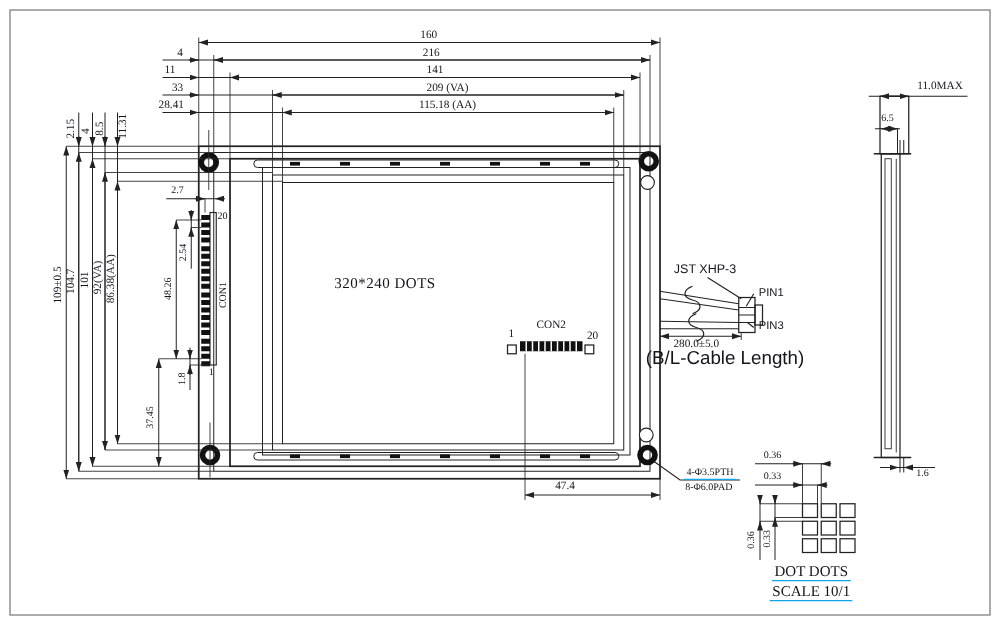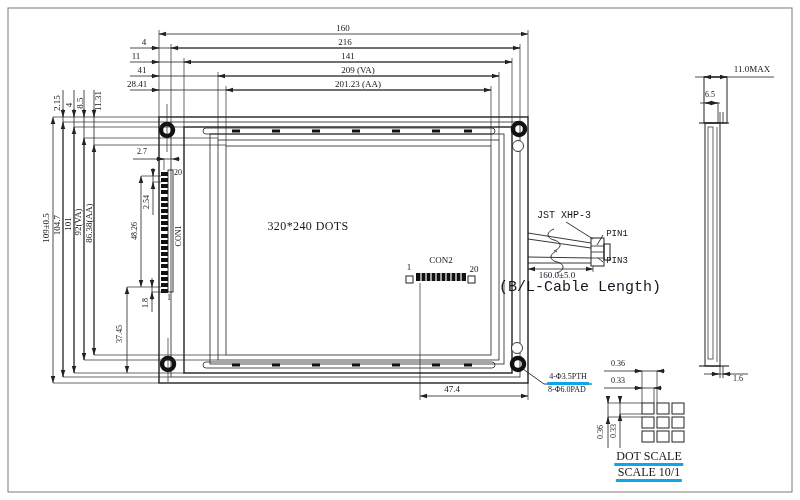--- a/index.html
+++ b/index.html
@@ -5,24 +5,24 @@
   html,body{margin:0;padding:0;background:#fff}
   .stage{position:relative;width:800px;height:500px;background:#ffffff;overflow:hidden;
          font-family:"Liberation Serif","DejaVu Serif",serif;color:#15151f}
   svg{position:absolute;left:0;top:0}
   .d{position:absolute;font-size:9px;line-height:1;white-space:nowrap;
      transform:translate(-50%,-50%);}
   .rot{transform:translate(-50%,-50%) rotate(-90deg);}
   .sm{font-size:8px}
   .big{font-size:12px}
   .disp{font-size:12px;letter-spacing:.4px}
-  .mono{font-family:Liberation Mono, monospace;font-size:10px}
+  .mono{font-family:Liberation Sans, sans-serif;font-size:10px}
   .mono.sm{font-size:9px}
   .mono.bl{font-size:15px}
-  .ul{border-bottom:3px solid #0ea5e9;padding:0 2px 1px 2px}
+  .ul{border-bottom:1px solid #0ea5e9;padding:0 2px 1px 2px}
 </style>
 </head>
 <body>
 
 <div class="stage">
 
 <svg width="800" height="500" viewBox="0 0 800 500">
   <defs>
     <marker id="arr" markerWidth="9" markerHeight="7" refX="7.4" refY="3" orient="auto-start-reverse" markerUnits="userSpaceOnUse">
       <path d="M0,0.6 L7.5,3 L0,5.4 Z" fill="#222"></path>
@@ -266,24 +266,24 @@
       <line x1="620" y1="396" x2="620" y2="403" marker-end="url(#arr)"></line>
           <line x1="620" y1="421" x2="620" y2="414" marker-end="url(#arr)"></line>
     </g>
   </g>
 </svg>
 
   <div class="d" style="left:343px;top:28px">160</div>
   <div class="d" style="left:345px;top:42px">216</div>
   <div class="d" style="left:348px;top:56px">141</div>
   <div class="d" style="left:358px;top:70px">209 (VA)</div>
-  <div class="d" style="left:358px;top:84px">201.23 (AA)</div>
+  <div class="d" style="left:358px;top:84px">115.18 (AA)</div>
   <div class="d" style="left:144px;top:42px">4</div>
   <div class="d" style="left:136px;top:56px">11</div>
-  <div class="d" style="left:142px;top:70px">41</div>
+  <div class="d" style="left:142px;top:70px">33</div>
   <div class="d" style="left:137px;top:84px">28.41</div>
 
   <div class="d rot" style="left:57px;top:103px">2.15</div>
   <div class="d rot" style="left:69px;top:105px">4</div>
   <div class="d rot" style="left:80px;top:103px">8.5</div>
   <div class="d rot" style="left:98px;top:101px">11.31</div>
 
   <div class="d rot" style="left:46px;top:228px">109±0.5</div>
   <div class="d rot" style="left:57px;top:225px">104.7</div>
   <div class="d rot" style="left:68px;top:224px">101</div>
@@ -305,27 +305,27 @@
   <div class="d" style="left:409px;top:267px">1</div>
   <div class="d" style="left:474px;top:269px">20</div>
   <div class="d" style="left:452px;top:389px">47.4</div>
 
   <div class="d sm ul" style="left:568px;top:379px">4-Φ3.5PTH</div>
   <div class="d sm" style="left:567px;top:390px">8-Φ6.0PAD</div>
 
   <div class="d mono" style="left:564px;top:216px">JST XHP-3</div>
   <div class="d mono sm" style="left:617px;top:234px">PIN1</div>
   <div class="d mono sm" style="left:617px;top:261px">PIN3</div>
-  <div class="d" style="left:557px;top:275px">160.0±5.0</div>
+  <div class="d" style="left:557px;top:275px">280.0±5.0</div>
   <div class="d mono bl" style="left:580px;top:287px">(B/L-Cable Length)</div>
 
   <div class="d" style="left:752px;top:69px">11.0MAX</div>
   <div class="d sm" style="left:710px;top:95px">6.5</div>
   <div class="d sm" style="left:738px;top:379px">1.6</div>
 
   <div class="d sm" style="left:618px;top:364px">0.36</div>
   <div class="d sm" style="left:618px;top:381px">0.33</div>
   <div class="d rot sm" style="left:601px;top:432px">0.36</div>
   <div class="d rot sm" style="left:614px;top:431px">0.33</div>
-  <div class="d big ul" style="left:649px;top:458px">DOT SCALE</div>
+  <div class="d big ul" style="left:649px;top:458px">DOT DOTS</div>
   <div class="d big ul" style="left:649px;top:474px">SCALE 10/1</div>
 
 </div>
 
 </body></html>

